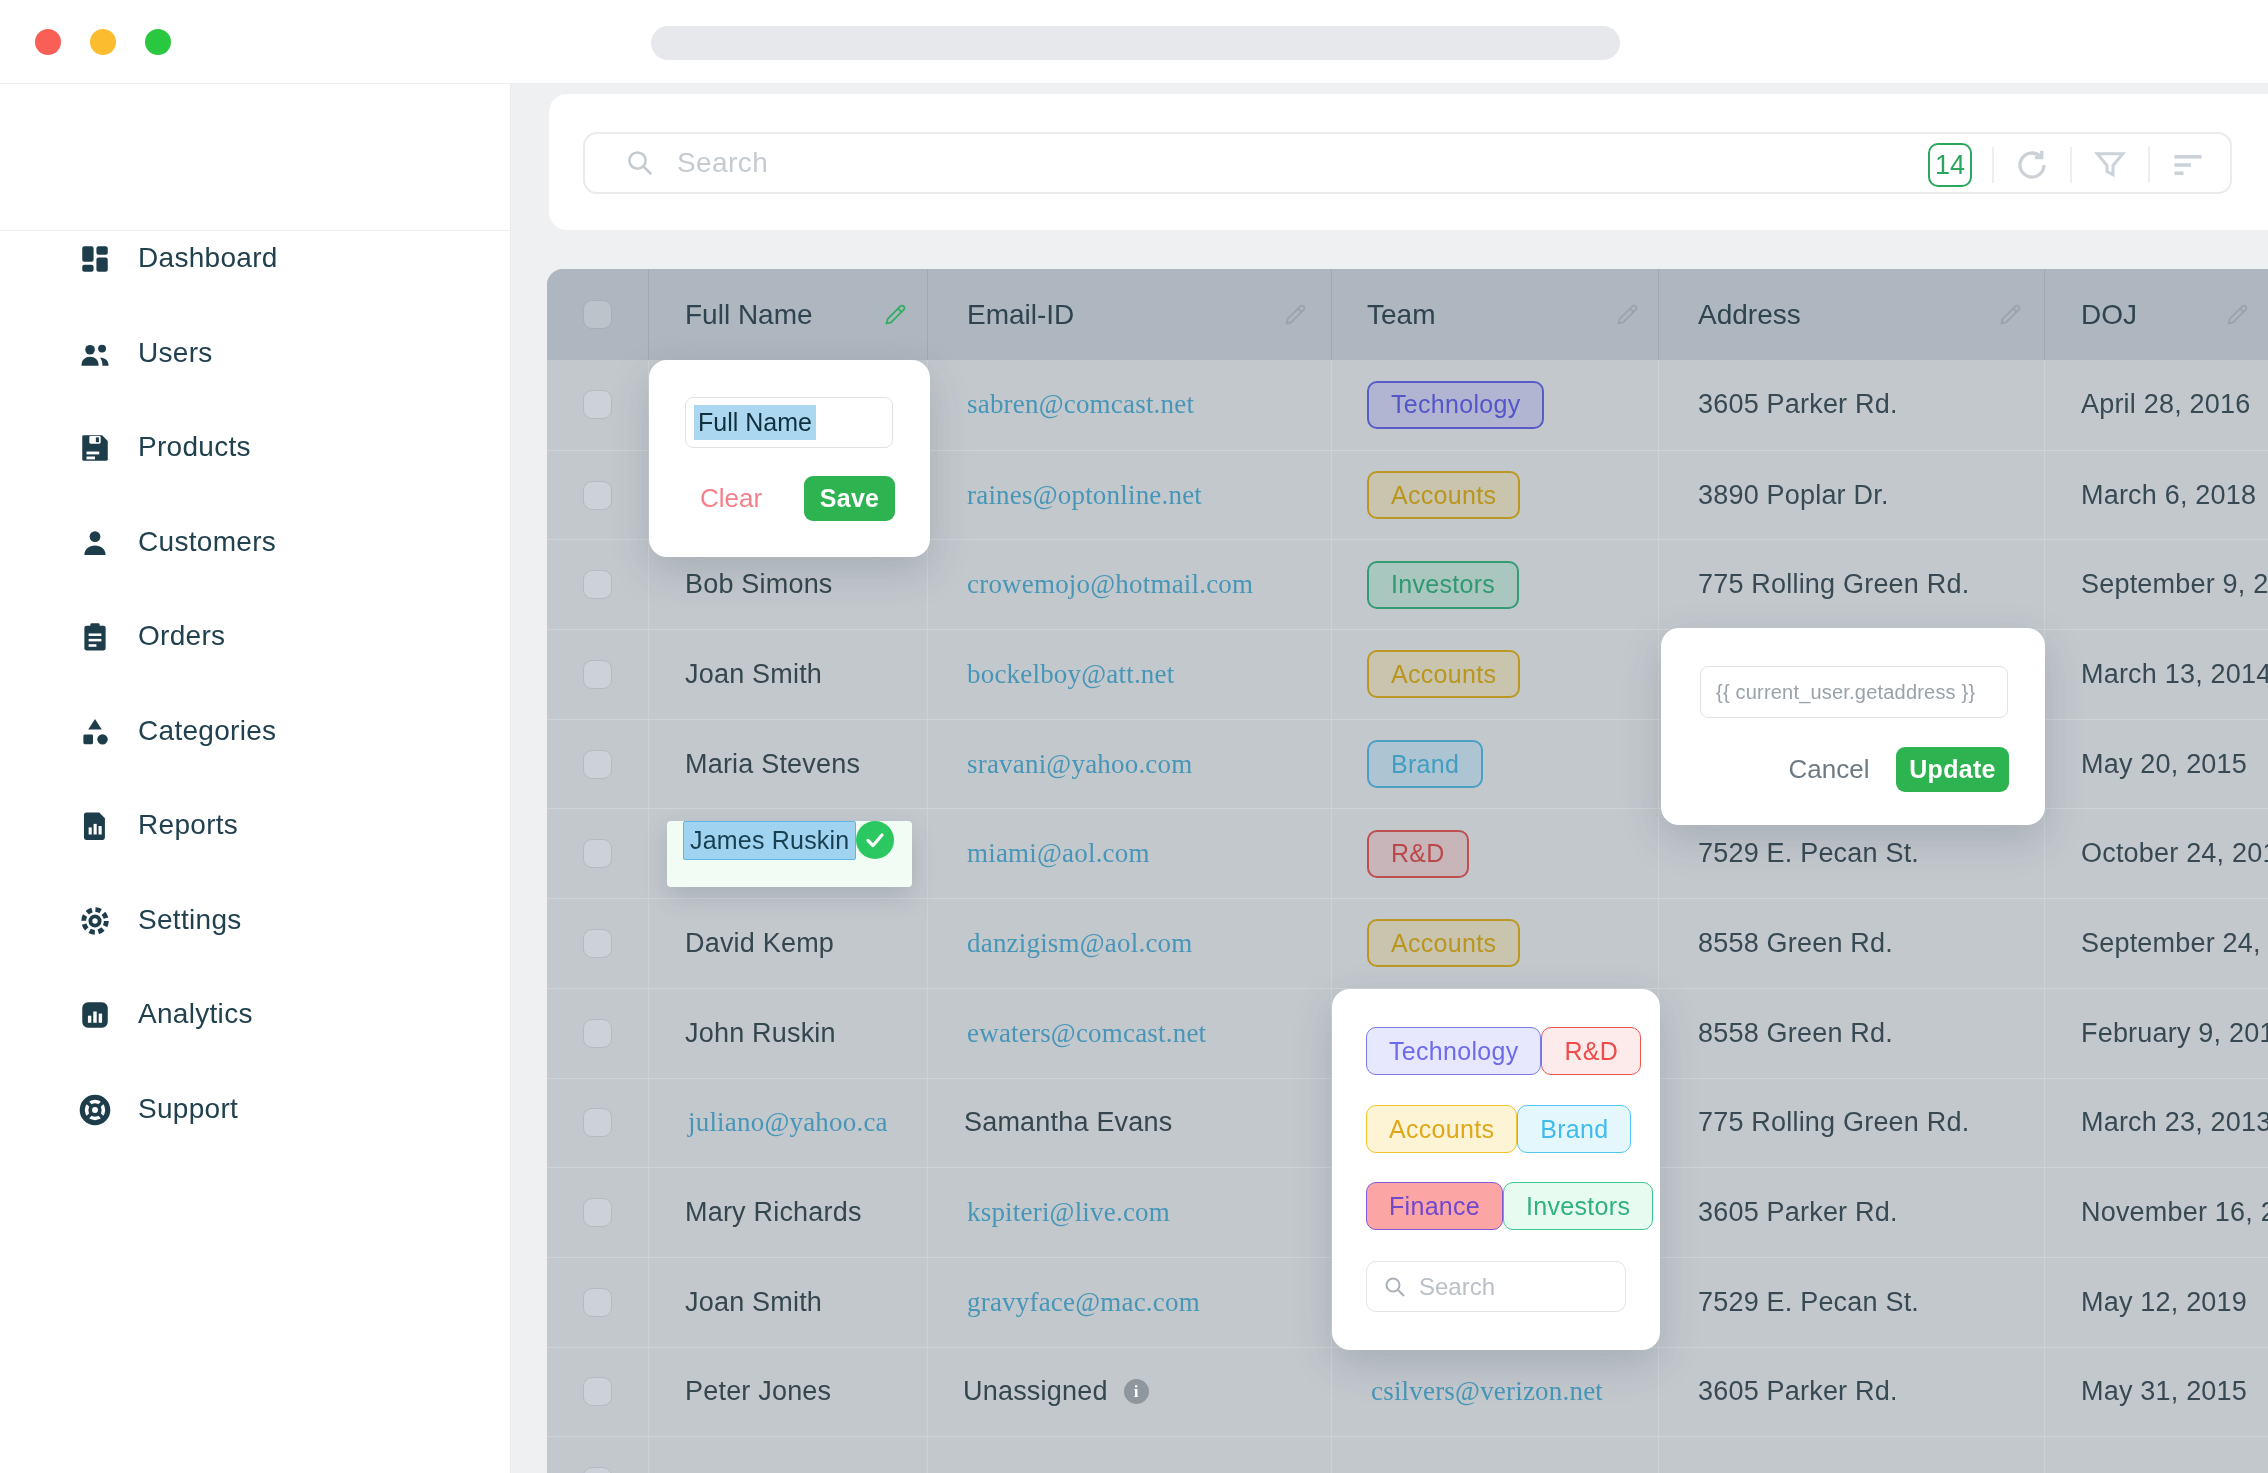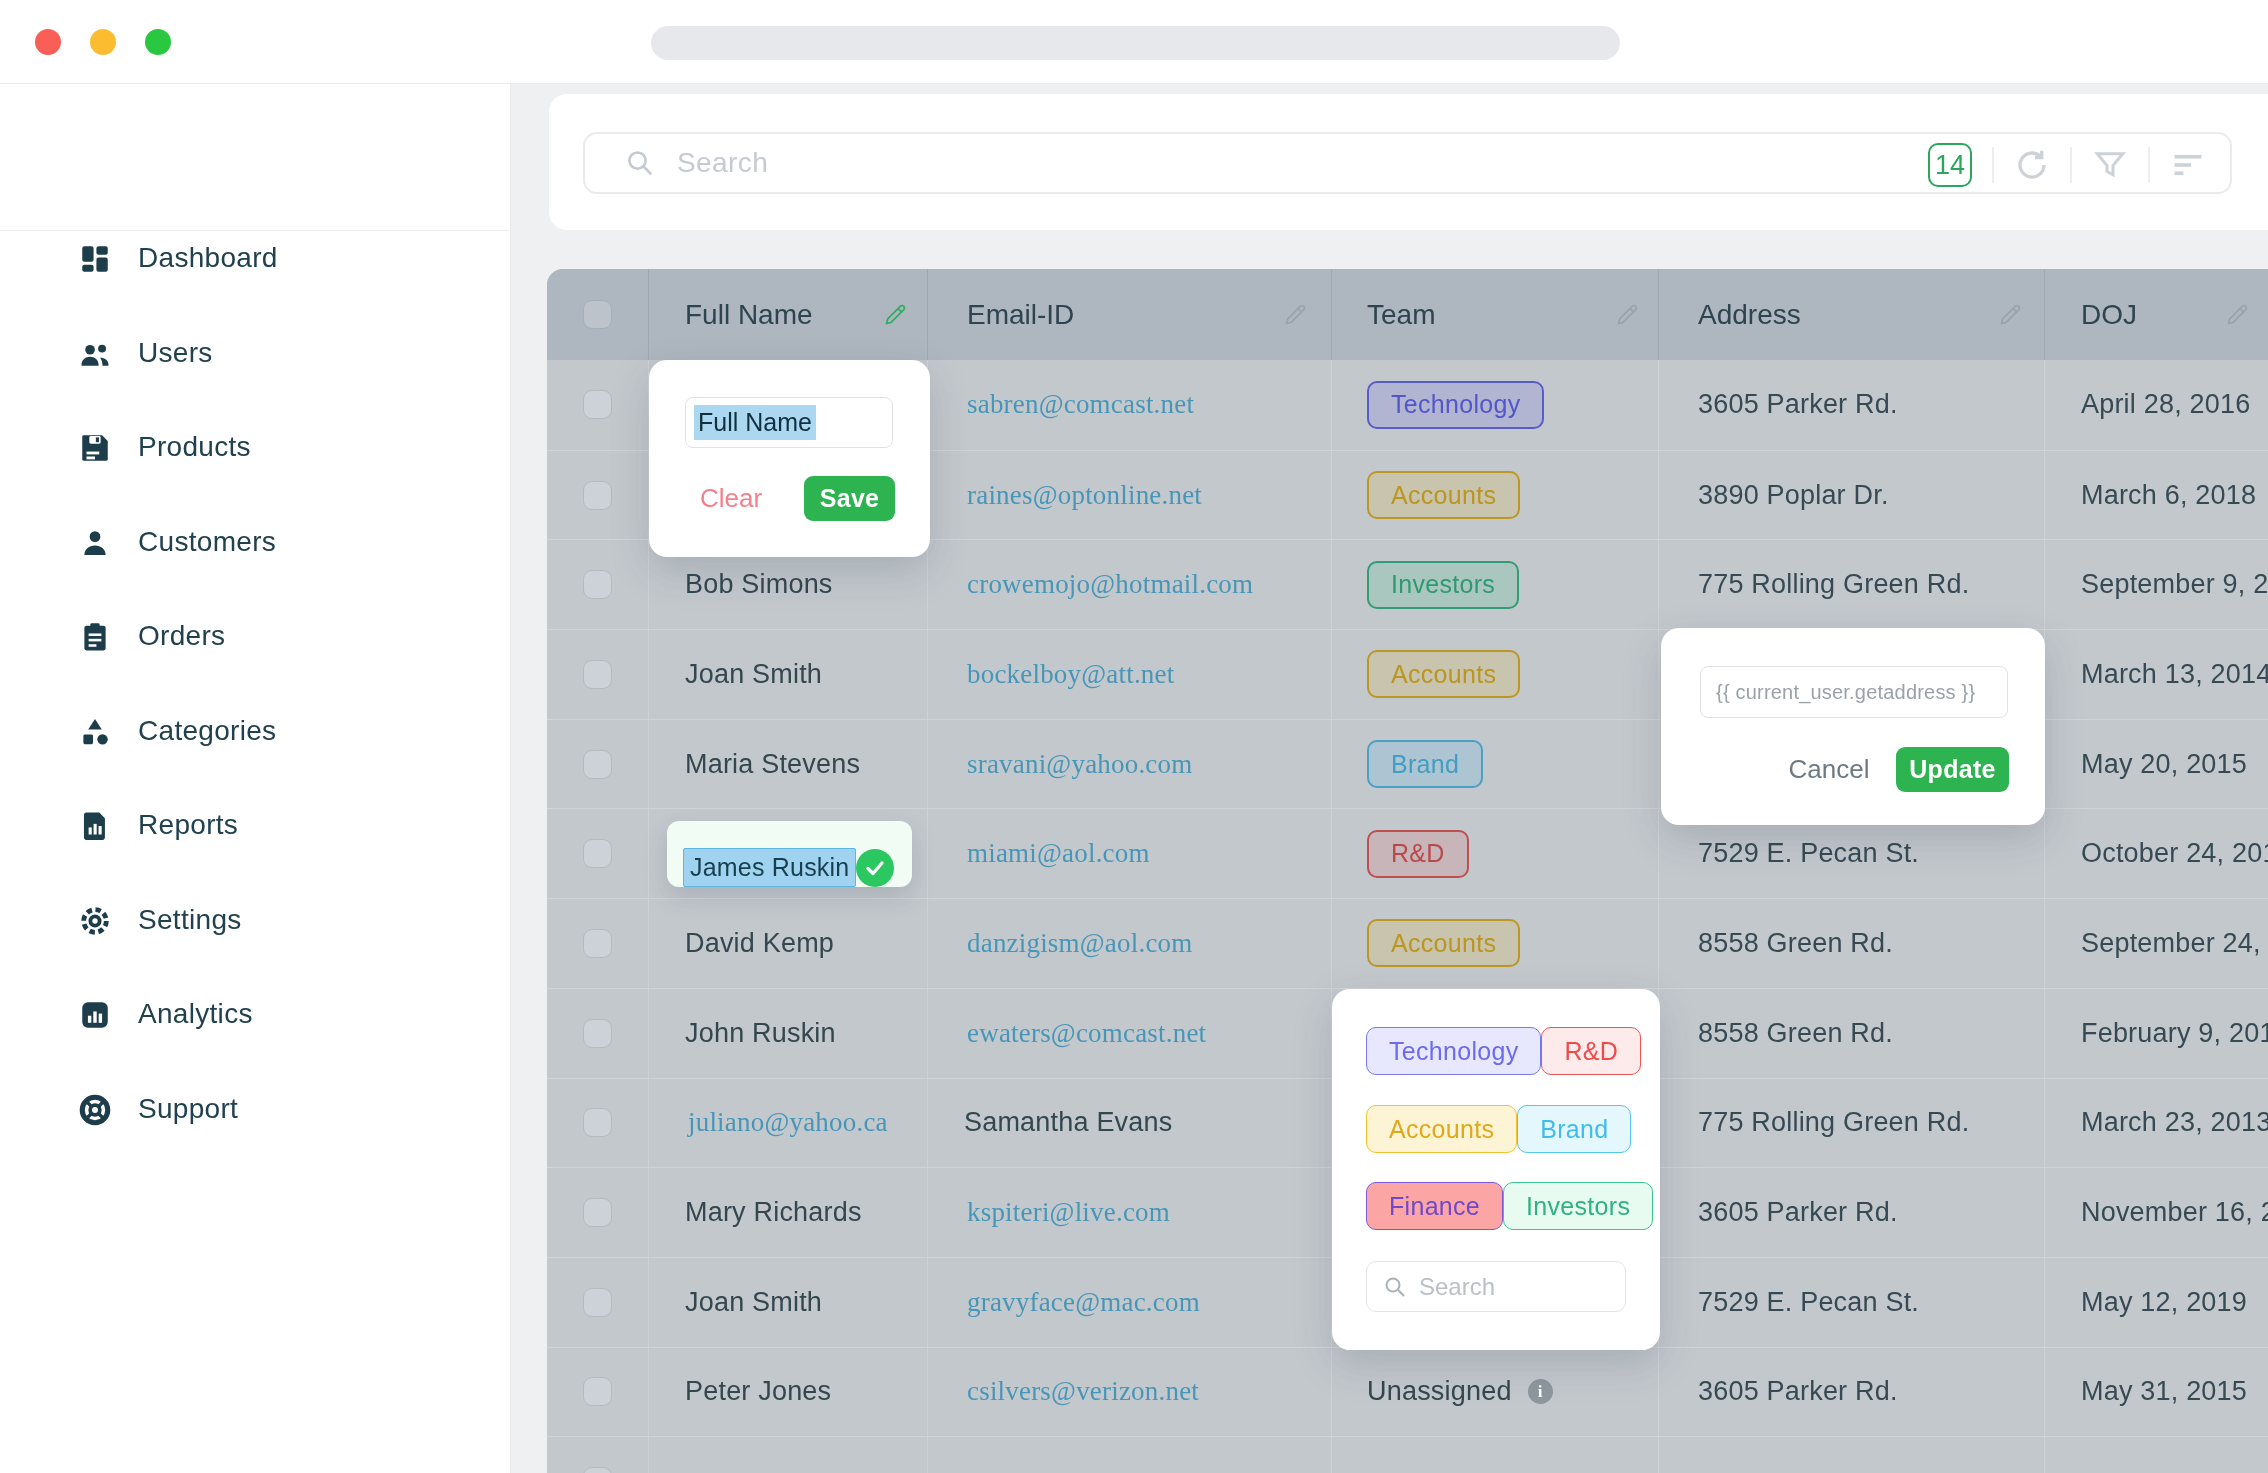--- a/index.html
+++ b/index.html
@@ -118,22 +118,22 @@
   .c-accounts   { background:#fdf4d5; border-color:#f0c22e; color:#dfa81a; }
   .c-brand      { background:#e4f7fd; border-color:#54c6f0; color:#3fbcec; }
   .c-finance    { background:#fca5a5; border-color:#8059d8; color:#6f48cc; }
   .c-investors  { background:#e7fbf1; border-color:#3bc68f; color:#2eb27e; }
   #team-search { position:absolute; left:34px; top:272px; width:260px; height:51px;
     border:1.5px solid #e2e5e8; border-radius:10px; display:flex; align-items:center; }
   #team-search .mag { width:24px; height:24px; color:#a9b1b8; margin-left:16px; }
   #team-search .ph { margin-left:12px; font-size:24px; color:#b9c0c7; }
 
   #inline-cell { position:absolute; left:667px; top:821px; width:245px; height:66px;
-    background:#f0fcf4; border-radius:12px; box-shadow:0 10px 26px rgba(40,55,70,.16);
-    z-index:20; display:flex; align-items:flex-end; }
+    background:#f0fcf4; border-radius:4px; box-shadow:0 10px 26px rgba(40,55,70,.16);
+    z-index:20; display:flex; align-items:flex-start; }
   #inline-cell .sel { margin-left:16px; font-size:25px; color:#173f50; background:#9fd3ef;
     border:1.5px solid #5fb5e2; border-radius:2px; padding:4px 6px; letter-spacing:.2px; }
   #inline-check { position:absolute; right:18px; width:38px; height:38px; border-radius:50%;
     background:#2bc761; display:flex; align-items:center; justify-content:center; }
 </style>
 </head>
 <body>
 
 <div id="titlebar" class="abs">
   <div class="tl-dot" style="left:35px;background:#f95f57"></div>
@@ -522,26 +522,26 @@
             <span class="t-plain">May 12, 2019</span>
           </div>
         </div>
         <div class="grid-row body-row">
           <div class="cell cb-cell">
             <span class="checkbox"></span>
           </div>
           <div class="cell" style="padding-left:36px">
             <span class="t-name">Peter Jones</span>
           </div>
-          <div class="cell" style="padding-left:39px">
-            <span class="t-email">csilvers@verizon.net</span>
-          </div>
           <div class="cell" style="padding-left:35px">
             <span class="t-name">Unassigned</span>
             <span class="info-ic">i</span>
+          </div>
+          <div class="cell" style="padding-left:39px">
+            <span class="t-email">csilvers@verizon.net</span>
           </div>
           <div class="cell" style="padding-left:39px">
             <span class="t-plain">3605 Parker Rd.</span>
           </div>
           <div class="cell" style="padding-left:36px">
             <span class="t-plain">May 31, 2015</span>
           </div>
         </div>
         <div class="grid-row body-row">
           <div class="cell cb-cell">

